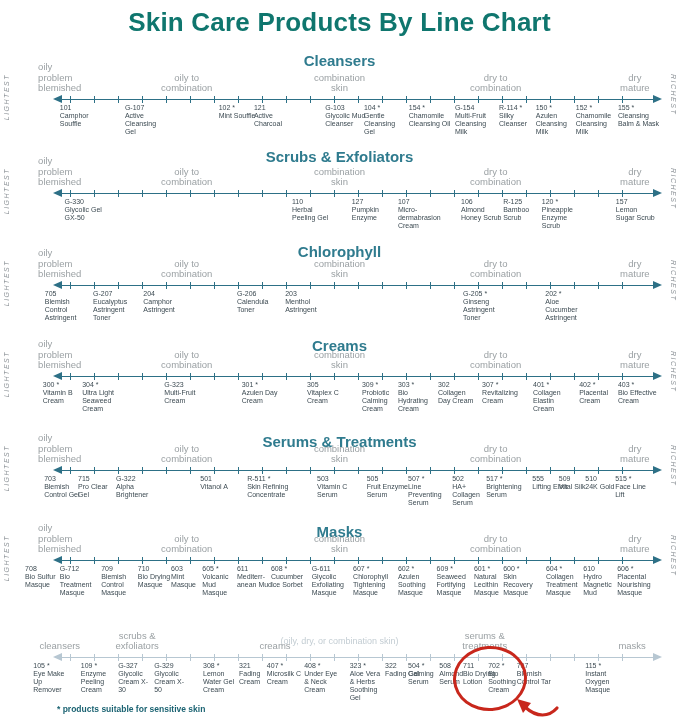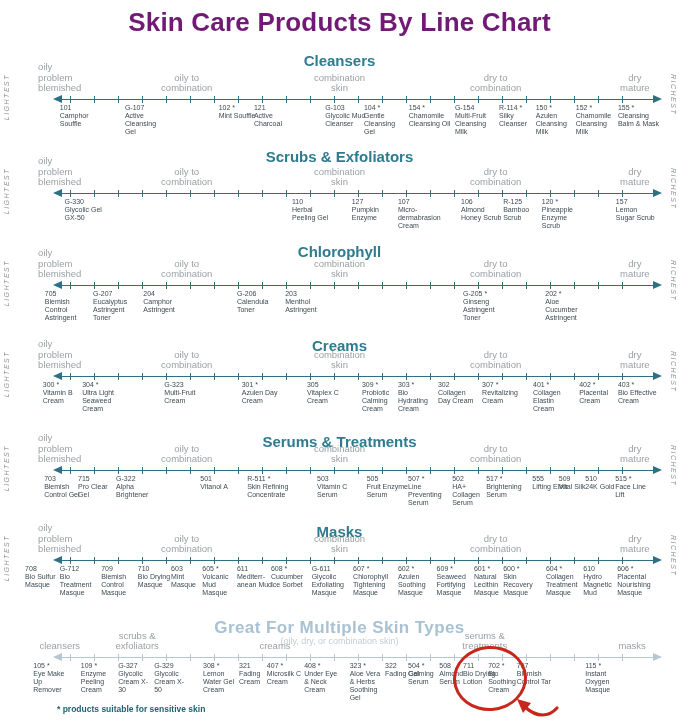--- a/index.html
+++ b/index.html
@@ -1,19 +1,19 @@
 <!DOCTYPE html>
 <html><head>
 <meta charset="utf-8">
 <style>
   html,body{margin:0;padding:0;background:#ffffff;}
   .page{position:relative;width:679px;height:727px;background:#ffffff;overflow:hidden;
         font-family:"Liberation Sans", sans-serif;}
   .title{position:absolute;top:7px;left:0;width:100%;text-align:center;margin:0;
-         font-size:26px;font-weight:bold;color:#701a75;letter-spacing:.2px;}
+         font-size:26px;font-weight:bold;color:#0f766e;letter-spacing:.2px;}
   .row{position:absolute;left:0;width:679px;height:94px;}
   .row-heading{position:absolute;left:50%;transform:translateX(-50%);
                font-size:15px;font-weight:bold;color:#2f7b8e;white-space:nowrap;}
   .multi-heading{font-size:17px;color:#a9c2d3;letter-spacing:.4px;}
   .row-subtitle{position:absolute;left:50%;transform:translateX(-50%);top:28px;
                 font-size:9px;color:#c3cdd3;white-space:nowrap;text-align:center;}
   .skin-label,.cat-label{position:absolute;bottom:50px;transform:translateX(-50%);
                 font-size:9.5px;line-height:1.12;color:#9ba1a4;text-align:center;white-space:pre-line;}
   .skin-label.align-left{text-align:left;}
   .side-label{position:absolute;top:24px;font-size:7px;font-style:italic;letter-spacing:1.5px;color:#8d9398;}
@@ -449,21 +449,20 @@
         <div class="product" data-name="product-610" style="left: 85.9%;">
           <div class="p-code" data-name="product-code">610</div>
           <div class="p-name" data-name="product-name">Hydro Magnetic Mud</div>
         </div>
         <div class="product" data-name="product-606" style="left: 90.9%;">
           <div class="p-code" data-name="product-code">606 *</div>
           <div class="p-name" data-name="product-name">Placental Nourishing Masque</div>
         </div>
       </section>
       <section class="row multi" data-name="line-great-for-multiple-skin-types" style="top: 608px;">
-        <div class="row-heading multi-heading" data-name="row-heading-great-for-multiple-skin-types" style="top: 10px;">Great For Multiple Skin Types</div>
         <div class="row-subtitle" data-name="row-subtitle">(oily, dry, or combination skin)</div>
         <div class="cat-label" data-name="category-label-cleansers" style="left: 8.8%;">cleansers</div>
         <div class="cat-label" data-name="category-label-scrubs" style="left: 20.2%;">scrubs &amp;
 exfoliators</div>
         <div class="cat-label" data-name="category-label-creams" style="left: 40.5%;">creams</div>
         <div class="cat-label" data-name="category-label-serums" style="left: 71.4%;">serums &amp;
 treatments</div>
         <div class="cat-label" data-name="category-label-masks" style="left: 93.1%;">masks</div>
         <div class="axis light" data-name="product-line-axis">
           <div class="line" data-name="axis-line"></div>

